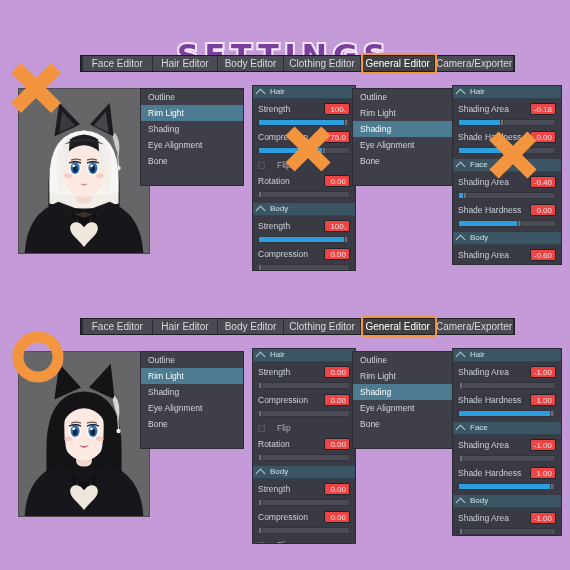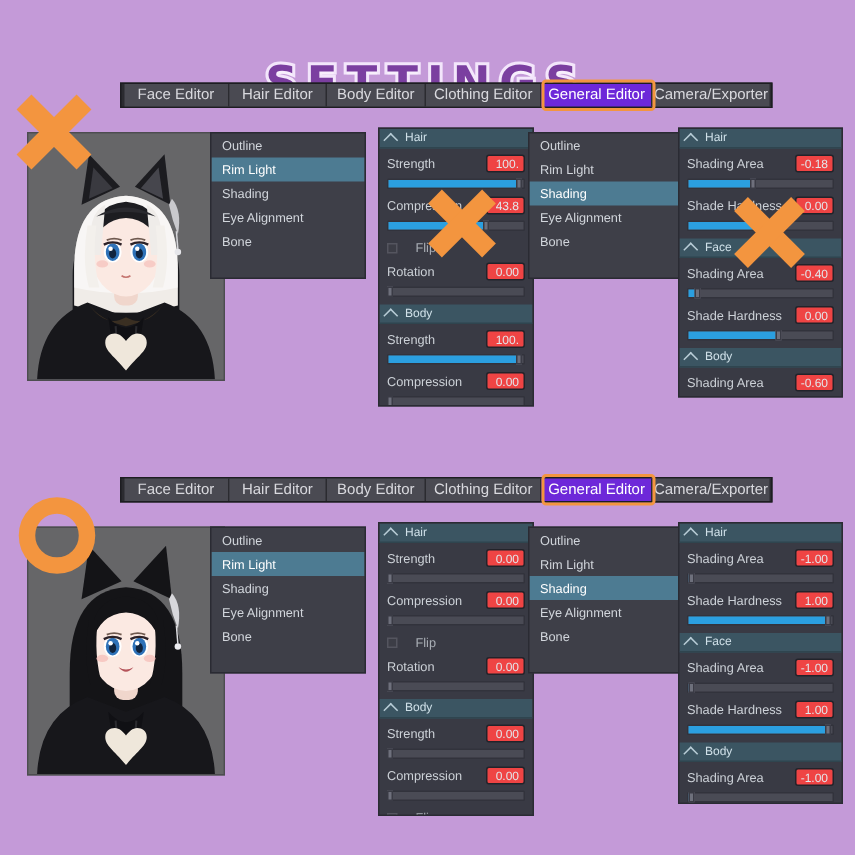--- a/index.html
+++ b/index.html
@@ -39,21 +39,21 @@
     font-size:10px;color:#d9d9de;
     background:#4a4a52;
     display:flex;align-items:center;justify-content:center;
     padding:0 3px;
     border-right:1px solid #2b2b30;
     white-space:nowrap;
     box-sizing:border-box;
   }
   .tab:first-child{margin-left:2px;}
   .tab.sel{
-    background:#6d28d9;color:#fff;
+    background:#404040;color:#fff;
   }
   .tabhl{
     position:absolute;
     border:2px solid #f3953f;
     border-radius:3px;
     box-sizing:border-box;
     pointer-events:none;
   }
 
   
@@ -267,21 +267,21 @@
       <div class="field">
         <span class="flbl">Strength</span>
         <span class="fval">100.</span>
       </div>
       <div class="slider">
         <div class="fill" style="width: 97%;"></div>
         <div class="knob" style="left: calc(97% - 2px);"></div>
       </div>
       <div class="field">
         <span class="flbl">Compression</span>
-        <span class="fval">43.8</span>
+        <span class="fval">75.0</span>
       </div>
       <div class="slider">
         <div class="fill" style="width: 72%;"></div>
         <div class="knob" style="left: calc(72% - 2px);"></div>
       </div>
       <div class="checkrow">
         <span class="cbox"></span>
         <span class="clbl">Flip</span>
       </div>
       <div class="field">

